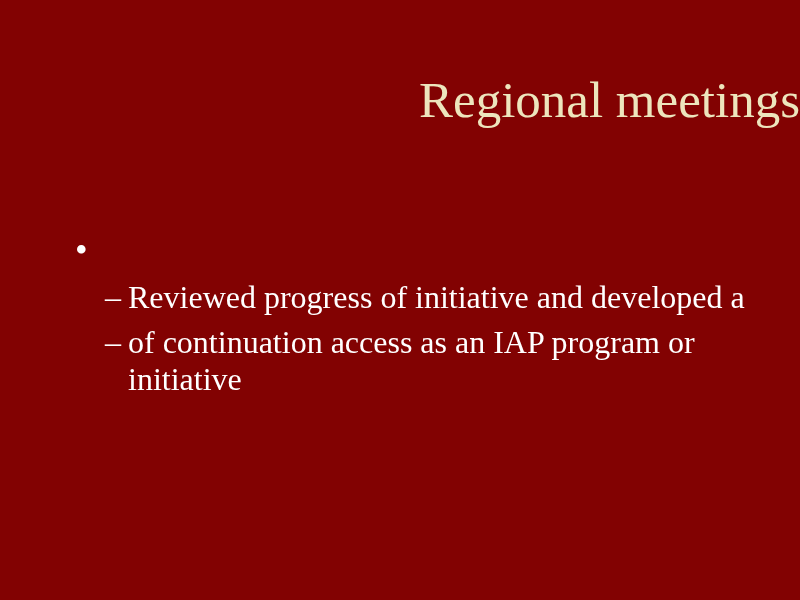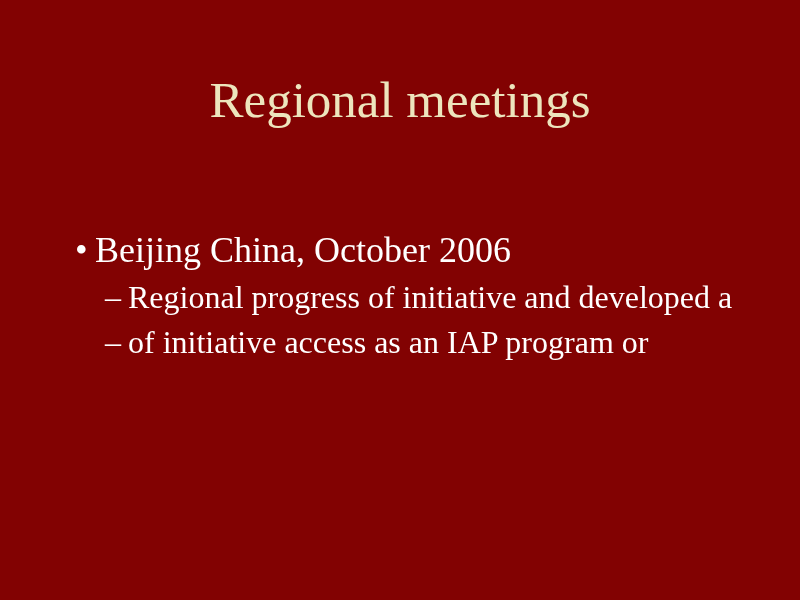--- a/index.html
+++ b/index.html
@@ -15,21 +15,21 @@
     position: relative;
     width: 800px;
     height: 600px;
     background: #820202;
   }
   .slide-title {
     position: absolute;
     top: 70px;
     left: 0;
     width: 100%;
-    text-align: center;
+    text-align: right;
     font-size: 51px;
     font-weight: 400;
     line-height: 1.2;
     color: #EDE5BD;
     white-space: nowrap;
   }
   .content {
     position: absolute;
     top: 228px;
     left: 0;
@@ -73,34 +73,34 @@
 <body>
 
 <div class="slide">
 
   <div class="slide-title">Regional meetings</div>
 
   <div class="content">
 
     <div class="bullet-l1">
       <span class="marker">•</span>
-      <span class="text">Beijing China, October 2006</span>
     </div>
 
     <div class="sub-list">
 
       <div class="bullet-l2">
         <span class="marker">–</span>
         <span class="lines">
-          <div>Regional progress of initiative and developed a</div>
+          <div>Reviewed progress of initiative and developed a</div>
         </span>
       </div>
 
       <div class="bullet-l2">
         <span class="marker">–</span>
         <span class="lines">
-          <div>of initiative access as an IAP program or</div>
+          <div>of continuation access as an IAP program or</div>
+          <div>initiative</div>
         </span>
       </div>
 
     </div>
   </div>
 </div>
 
 </body></html>

